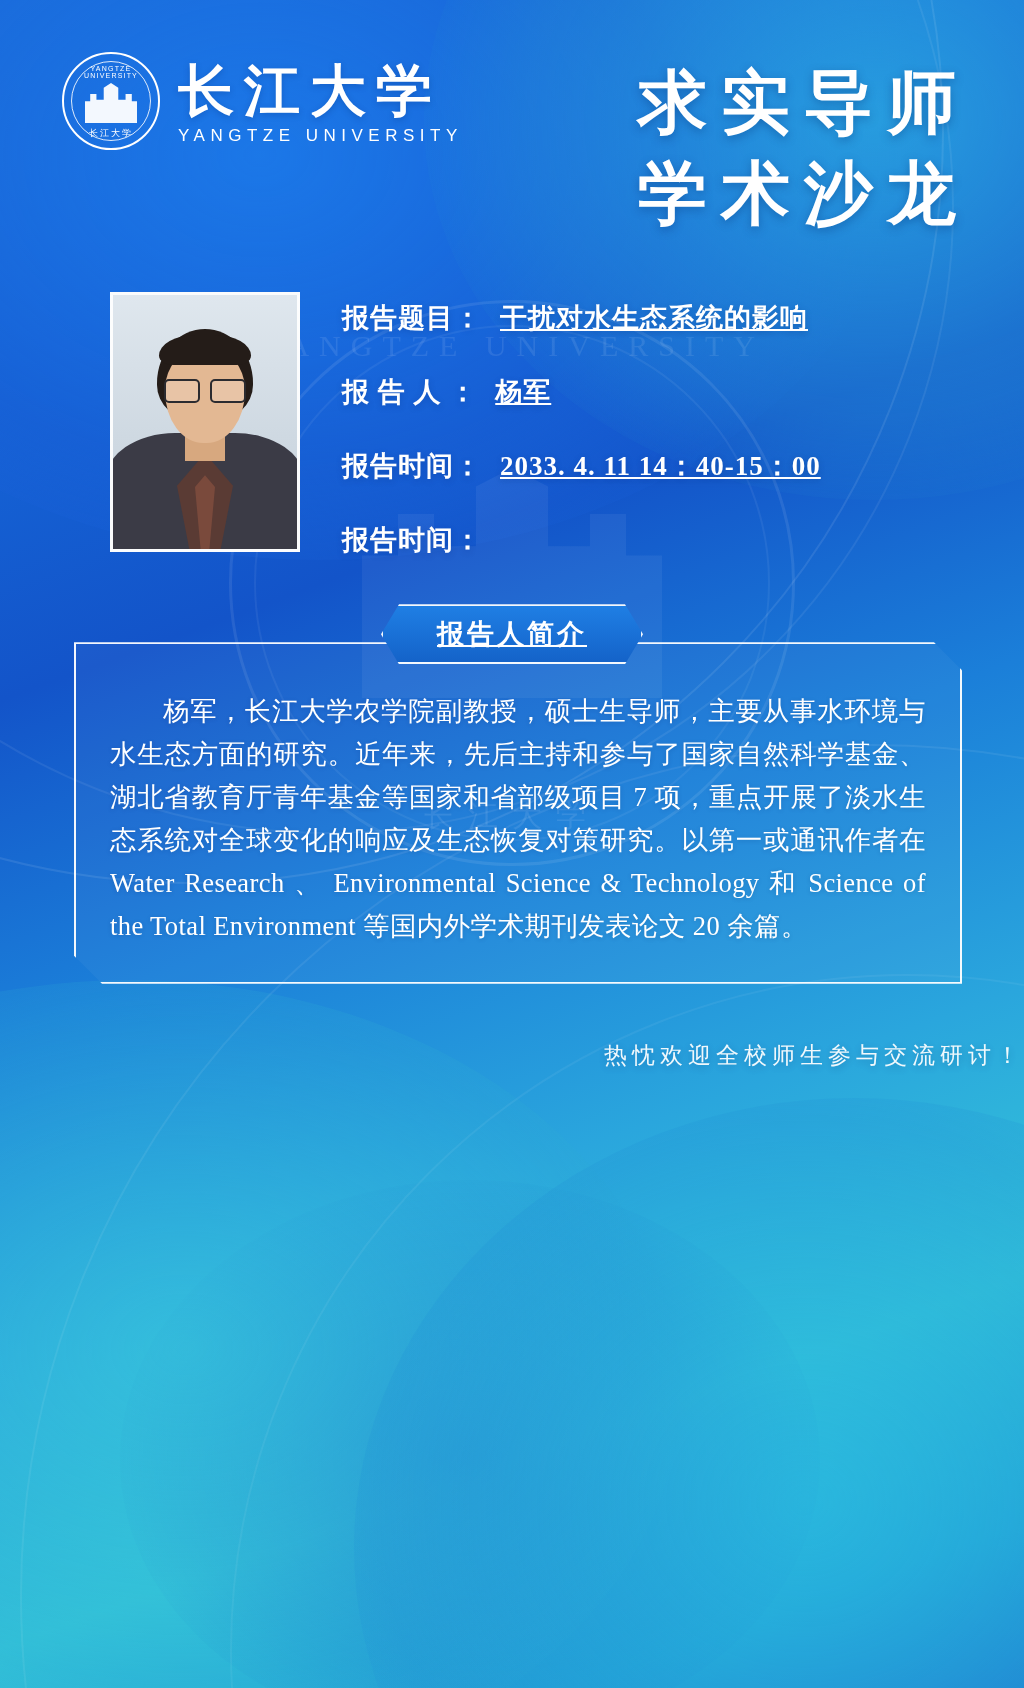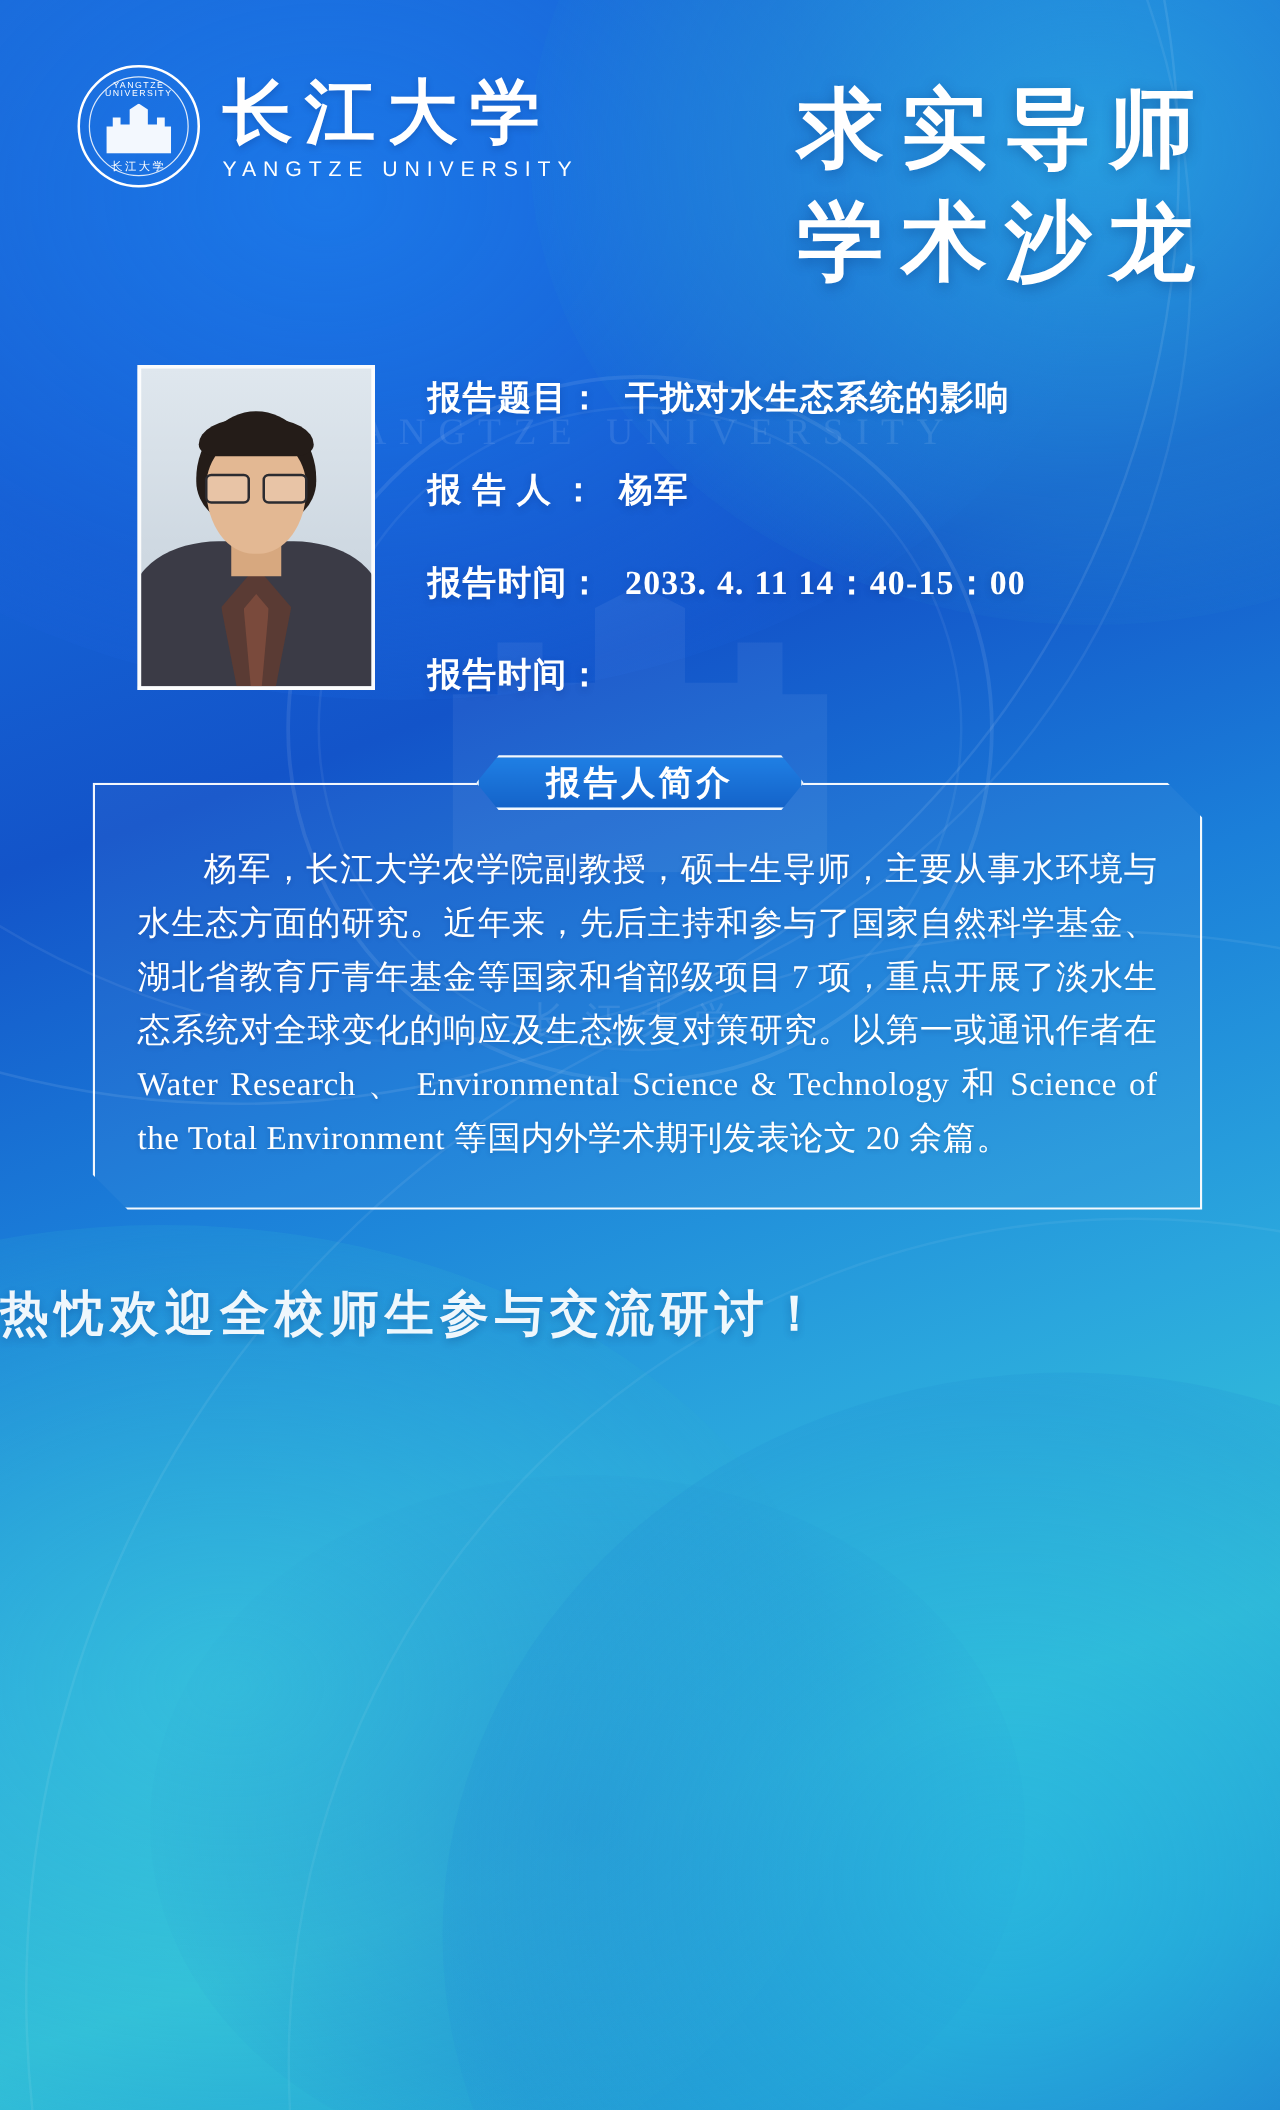--- a/index.html
+++ b/index.html
@@ -315,45 +315,47 @@
     letter-spacing: 1px;
     white-space: nowrap;
     text-shadow: 0 2px 6px rgba(0,40,110,.25);
   }
   .field-value {
     font-size: 27px;
     font-weight: 700;
     margin-left: 18px;
     letter-spacing: 1px;
     text-shadow: 0 2px 6px rgba(0,40,110,.25);
+    text-decoration: underline;
   }
 
   
   .section {
     position: relative;
     margin: 46px 62px 0 62px;
   }
   .section-title {
     position: relative;
     z-index: 3;
     width: 262px;
     margin: 0 auto -22px auto;
-    height: 44px;
+    height: 60px;
     background: linear-gradient(to bottom, #1f7fe4, #1463c9);
     border: 2px solid rgba(255,255,255,0.95);
     box-sizing: border-box;
     display: flex;
     align-items: center;
     justify-content: center;
     color: #fff;
     font-family: "Liberation Serif", serif;
     font-size: 27px;
     font-weight: 700;
     letter-spacing: 3px;
     clip-path: polygon(18px 0, calc(100% - 18px) 0, 100% 50%, calc(100% - 18px) 100%, 18px 100%, 0 50%);
+    text-decoration: underline;
   }
   .card {
     position: relative;
     border: 2px solid rgba(255,255,255,0.95);
     padding: 46px 34px 34px 34px;
     box-sizing: border-box;
     background: rgba(255,255,255,0.04);
     clip-path: polygon(0 0, calc(100% - 28px) 0, 100% 28px, 100% 100%, 28px 100%, 0 calc(100% - 28px));
     margin-left: 12px;
   }
@@ -365,25 +367,25 @@
     line-height: 1.62;
     text-align: justify;
     text-indent: 2em;
     letter-spacing: 0.4px;
     text-shadow: 0 1px 4px rgba(0,40,110,.22);
   }
 
   
   .footer {
     margin-top: 56px;
-    text-align: left;
-    color: #ffffff;
-    font-family: "Liberation Serif", serif;
-    font-size: 39px;
-    font-weight: 700;
+    text-align: right;
+    color: #ffffff;
+    font-family: "Liberation Serif", serif;
+    font-size: 23px;
+    font-weight: 400;
     letter-spacing: 5px;
     opacity: .93;
     text-shadow: 0 2px 8px rgba(0,40,110,.3);
   }
 </style>
 </head>
 <body>
 
 <div class="poster">
 

